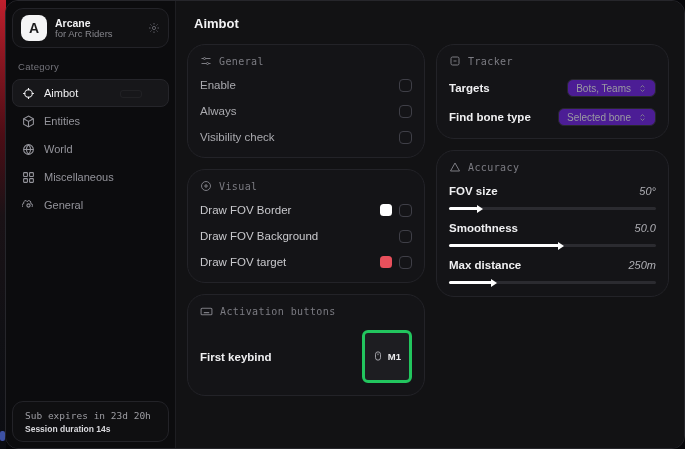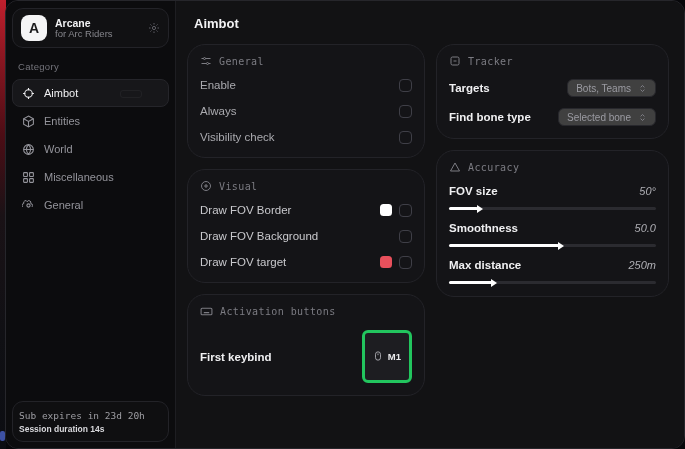--- a/index.html
+++ b/index.html
@@ -25,21 +25,21 @@
   .brand-gear { color:#5f5f66; display:flex; }
   .category { margin:13px 0 7px 12px; font-size:9.5px; color:#74747b; letter-spacing:.3px; }
   .nav { display:flex; flex-direction:column; margin:0 6px; }
   .nav-item { height:28px; display:flex; align-items:center; gap:9px; padding:0 9px;
     border-radius:8px; color:#94949b; font-size:11px; cursor:pointer; border:1px solid transparent; position:relative; }
   .nav-item.active { background:#17171a; border-color:#25252a; color:#f0f0f2; }
   .nav-item .nicon { display:flex; color:inherit; }
   .hint-box { position:absolute; right:26px; top:10px; width:22px; height:8px;
     border:1px solid #29292e; border-radius:3px; opacity:.55; }
   .side-footer { position:absolute; left:6px; right:6px; bottom:6px; border:1px solid #232328;
-    border-radius:11px; background:#0f0f11; padding:8px 6px 7px; }
+    border-radius:11px; background:#0f0f11; padding:8px 12px 7px; }
   .sub-line { font-family:"DejaVu Sans Mono", monospace; font-size:9.5px; color:#9d9da3; }
   .sess-line { margin-top:3px; font-size:8.5px; font-weight:bold; color:#d9d9dd; }
 
   
   .main { flex:1; background:#121214; padding:13px 15px 0 11px; }
   .page-title { font-size:13px; font-weight:bold; color:#f3f3f5; margin:2px 0 13px 7px; }
   .cols { display:flex; gap:11px; }
   .col-left { width:238px; flex:0 0 238px; display:flex; flex-direction:column; gap:11px; }
   .col-right { flex:1; display:flex; flex-direction:column; gap:11px; }
 
@@ -53,21 +53,21 @@
   .lab-mid { font-size:11.5px; color:#c9c9cd; font-weight:500; }
   .lab-bright { font-size:11.5px; color:#f0f0f2; font-weight:bold; }
   .ctrl-group { display:flex; align-items:center; gap:7px; }
   .checkbox { width:13px; height:13px; border:1.5px solid #3f3f47; border-radius:4px; background:transparent; cursor:pointer; }
   .swatch { width:12px; height:12px; border-radius:3.5px; cursor:pointer; }
 
   .key-pill { display:flex; align-items:flex-start; gap:5px; background:#1d1d21; border:3px solid #22c55e;
     border-radius:6px; padding:18px 8px; color:#e9e9ec; font-size:9.5px; font-weight:bold; cursor:pointer; }
   .key-pill .kicon { display:flex; color:#b9b9bf; }
 
-  .select-pill { display:flex; align-items:center; gap:7px; background:#404040; border:1px solid #28282d;
+  .select-pill { display:flex; align-items:center; gap:7px; background:#4c1d95; border:1px solid #28282d;
     border-radius:6px; padding:2.5px 8px; color:#9b9ba2; font-size:10px; cursor:pointer; max-width:158px; }
   .select-pill .sel-text { white-space:nowrap; overflow:hidden; }
   .select-pill .cicon { display:flex; color:#85858c; flex:0 0 auto; }
 
   .acc-group { margin-top:10px; }
   .acc-val { font-size:11px; color:#aeaeb4;font-style:italic; }
   .slider { margin-top:8px; height:3px; background:#2b2b30; border-radius:2px; position:relative; cursor:pointer; }
   .slider-fill { position:absolute; left:0; top:0; height:3px; background:#ffffff; border-radius:2px; }
   .slider-thumb { position:absolute; right:-5px; top:50%; transform:translateY(-50%); width:0; height:0;
     border-left:6px solid #ffffff; border-top:4px solid transparent; border-bottom:4px solid transparent; }

